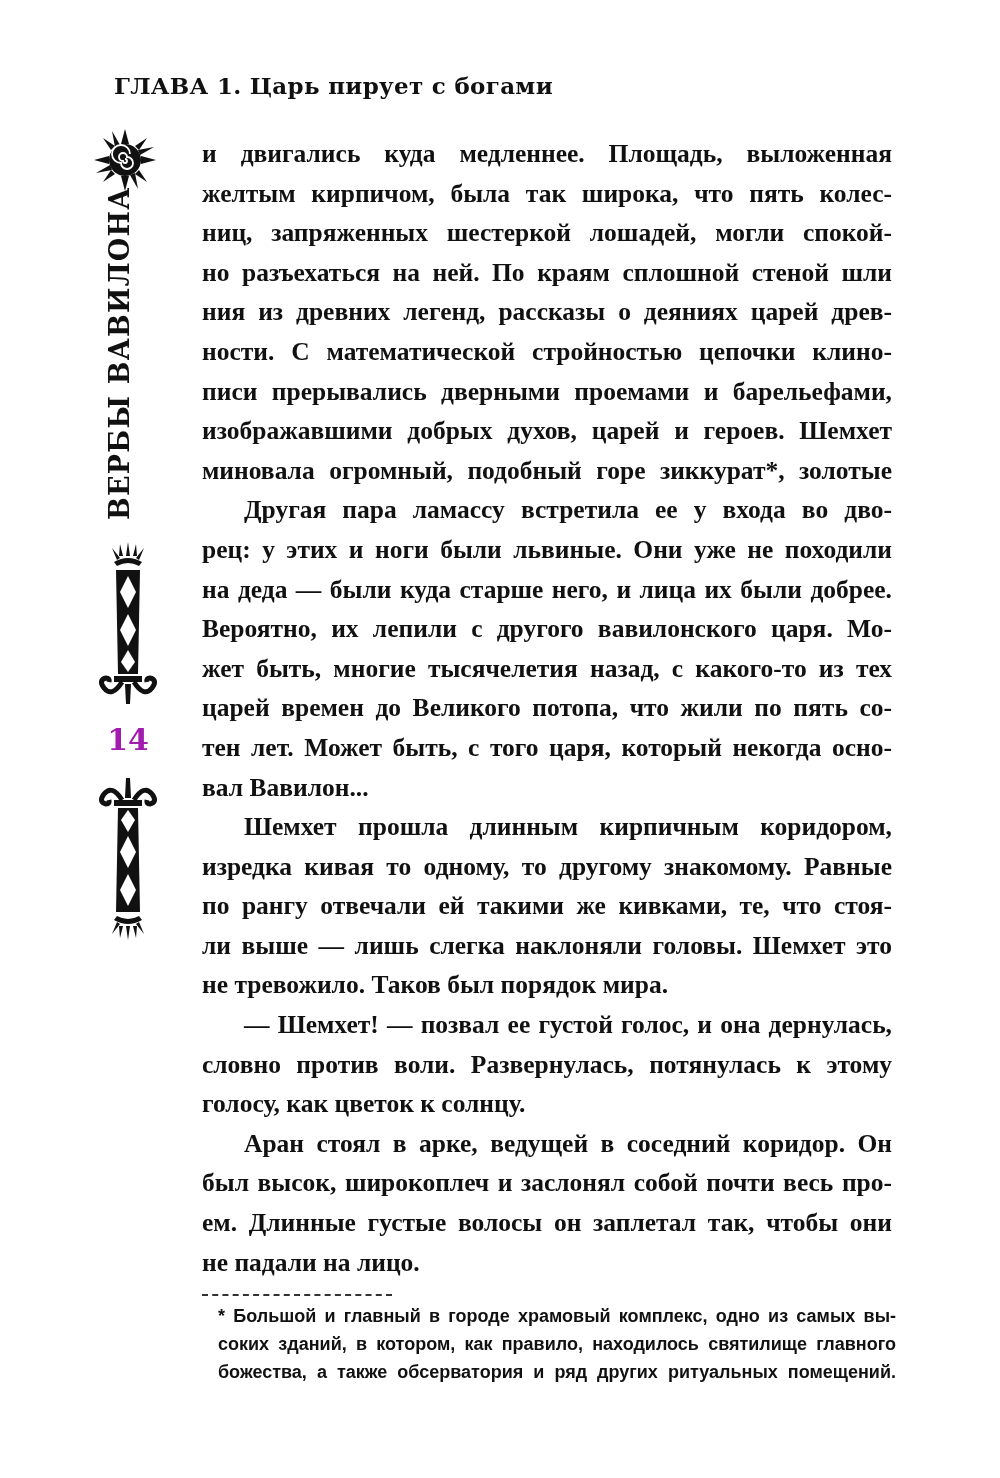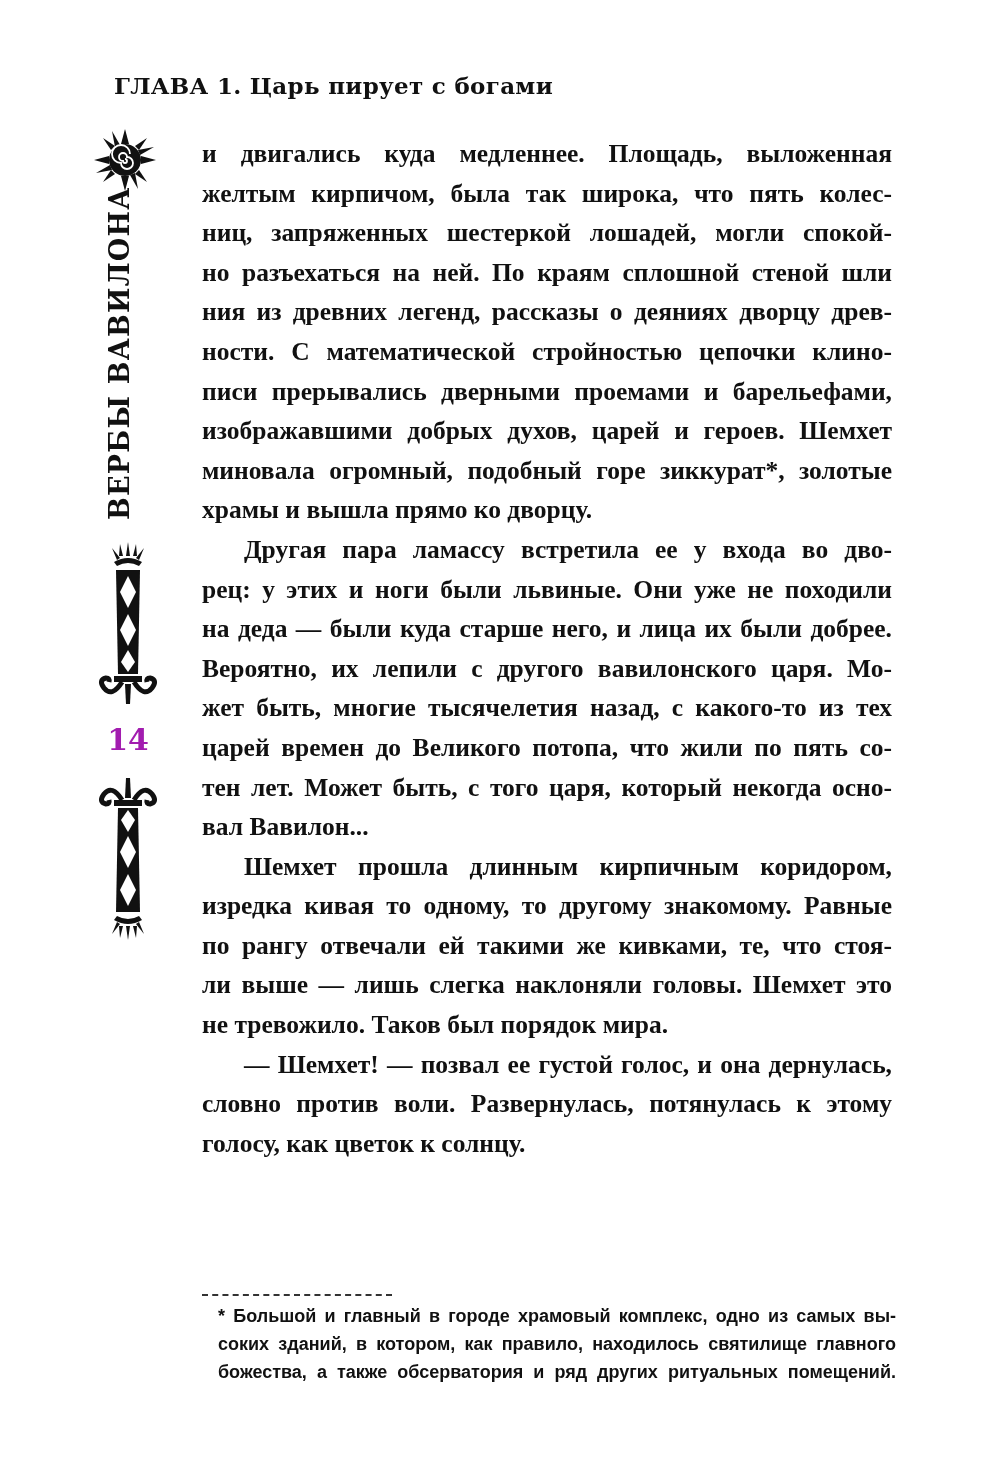--- a/index.html
+++ b/index.html
@@ -122,26 +122,25 @@
       <path d="M30 108 l7 12 l-7 10 l-7 -10 Z"></path>
     </g>
   </svg>
 
   <div class="text-block" id="body-text">
       <div>
         <span class="line">и двигались куда медленнее. Площадь, выложенная</span>
         <span class="line">желтым кирпичом, была так широка, что пять колес-</span>
         <span class="line">ниц, запряженных шестеркой лошадей, могли спокой-</span>
         <span class="line">но разъехаться на ней. По краям сплошной стеной шли</span>
-        <span class="line">ния из древних легенд, рассказы о деяниях дворцу древ-</span>
+        <span class="line">ния из древних легенд, рассказы о деяниях царей древ-</span>
         <span class="line">ности. С математической стройностью цепочки клино-</span>
         <span class="line">писи прерывались дверными проемами и барельефами,</span>
         <span class="line">изображавшими добрых духов, царей и героев. Шемхет</span>
         <span class="line">миновала огромный, подобный горе зиккурат*, золотые</span>
-        <span class="line last">храмы и вышла прямо ко дворцу.</span>
       </div>
       <div>
         <span class="line indent">Другая пара ламассу встретила ее у входа во дво-</span>
         <span class="line">рец: у этих и ноги были львиные. Они уже не походили</span>
         <span class="line">на деда — были куда старше него, и лица их были добрее.</span>
         <span class="line">Вероятно, их лепили с другого вавилонского царя. Мо-</span>
         <span class="line">жет быть, многие тысячелетия назад, с какого-то из тех</span>
         <span class="line">царей времен до Великого потопа, что жили по пять со-</span>
         <span class="line">тен лет. Может быть, с того царя, который некогда осно-</span>
         <span class="line last">вал Вавилон...</span>
@@ -151,20 +150,26 @@
         <span class="line">изредка кивая то одному, то другому знакомому. Равные</span>
         <span class="line">по рангу отвечали ей такими же кивками, те, что стоя-</span>
         <span class="line">ли выше — лишь слегка наклоняли головы. Шемхет это</span>
         <span class="line last">не тревожило. Таков был порядок мира.</span>
       </div>
       <div>
         <span class="line indent">— Шемхет! — позвал ее густой голос, и она дернулась,</span>
         <span class="line">словно против воли. Развернулась, потянулась к этому</span>
         <span class="line last">голосу, как цветок к солнцу.</span>
       </div>
+      <div>
+        <span class="line indent">Аран стоял в арке, ведущей в соседний коридор. Он</span>
+        <span class="line">был высок, широкоплеч и заслонял собой почти весь про-</span>
+        <span class="line">ем. Длинные густые волосы он заплетал так, чтобы они</span>
+        <span class="line last">не падали на лицо.</span>
+      </div>
     </div>
 
   <div class="footnote-rule"></div>
   <div class="footnote" id="footnote">
       <span class="fn-line">* Большой и главный в городе храмовый комплекс, одно из самых вы-</span>
       <span class="fn-line">соких зданий, в котором, как правило, находилось святилище главного</span>
       <span class="fn-line last">божества, а также обсерватория и ряд других ритуальных помещений.</span>
     </div>
 </div>
 

